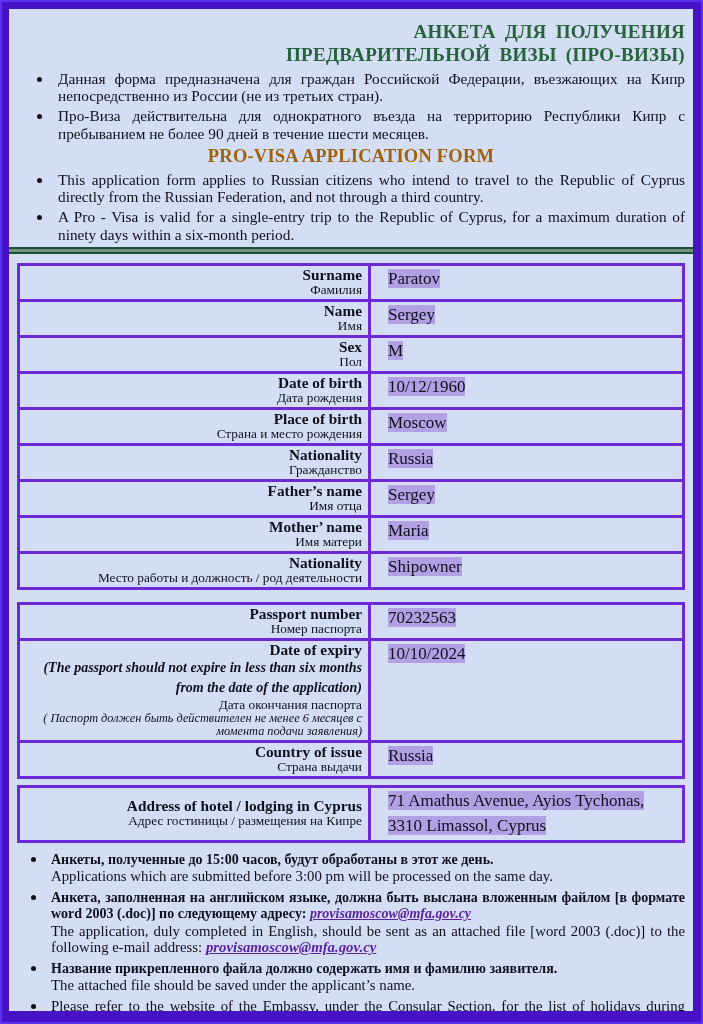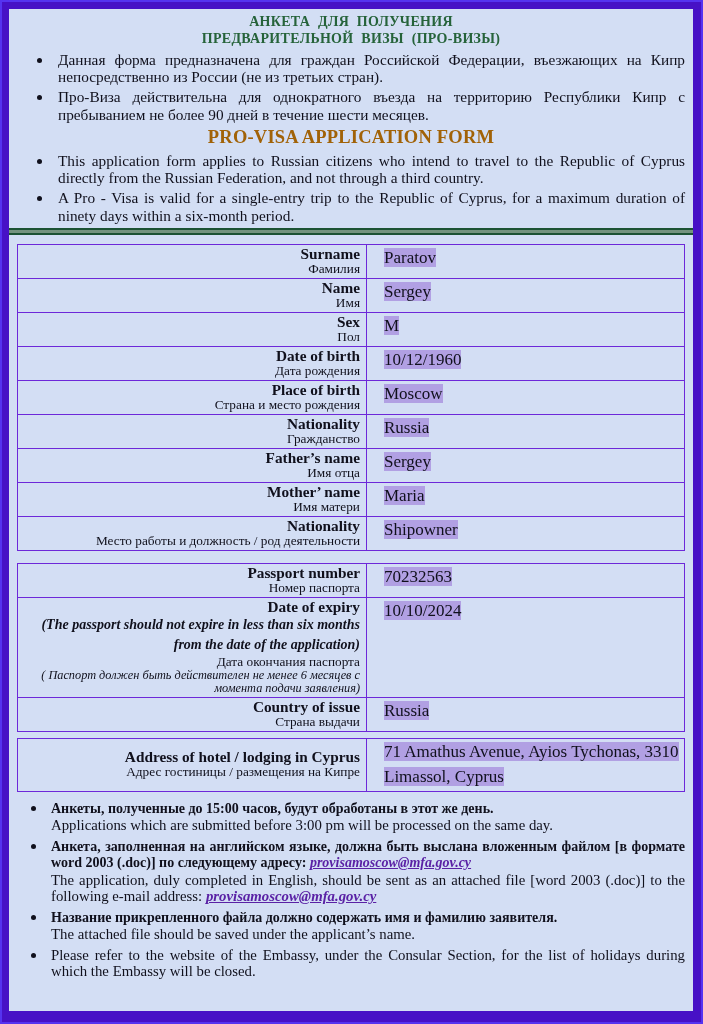--- a/index.html
+++ b/index.html
@@ -9,23 +9,23 @@
   }
   .inner {
     width:100%; height:100%; box-sizing:border-box;
     border:7px solid #4711c6; border-bottom-width:11px; border-right-width:8px;
     background:#d3def4; color:#10101c;
     padding:4px 8px 0 8px; overflow:hidden;
     font-family:"Liberation Serif", serif;
   }
   
   .title-ru {
-    text-align:center; color:#26633a; font-weight:bold;
-    font-size:14px; line-height:1.2; letter-spacing:0.3px; word-spacing:4px;
-    margin-top:1px;
+    text-align:right; color:#26633a; font-weight:bold;
+    font-size:19px; line-height:1.2; letter-spacing:0.3px; word-spacing:4px;
+    margin-top:8px;
   }
   .title-en {
     text-align:center; color:#a16207; font-weight:bold;
     font-size:18.5px; line-height:1.2; letter-spacing:0.2px; margin:2px 0 1px 0;
   }
   ul.blist { margin:3px 0 1px 0; padding-left:36px; }
   ul.blist li {
     font-size:15.3px; line-height:1.14; text-align:justify;
     margin-bottom:3px; padding-left:5px;
   }
@@ -35,21 +35,21 @@
     border-top:2px solid #1c5234; border-bottom:2px solid #1c5234;
     margin:4px -8px 0 -8px;
   }
   
   table.ftable {
     width:100%; border-collapse:collapse; table-layout:fixed;
     margin-top:9px; background:#d3def4;
   }
   table.ftable.t2 { margin-top:12px; }
   table.ftable.t3 { margin-top:6px; }
-  table.ftable td { border:1px solid #6d28d9; vertical-align:top; }
+  table.ftable td { border:3px solid #6d28d9; vertical-align:top; }
   td.lbl { width:338px; text-align:right; padding:1px 6px 2px 4px; }
   td.val { padding:1px 4px 1px 17px; }
   .len  { display:block; font-weight:bold; font-size:15.3px; line-height:16px; }
   .lru  { display:block; font-size:13.3px; line-height:14px; }
   .nen  { display:block; font-weight:bold; font-style:italic; font-size:14px; line-height:20px; }
   .nru  { display:block; font-style:italic; font-size:12.3px; line-height:13px; }
   .hl {
     background:#b1a0e3; font-size:17px; line-height:1.45;
     box-decoration-break:clone; -webkit-box-decoration-break:clone;
   }

